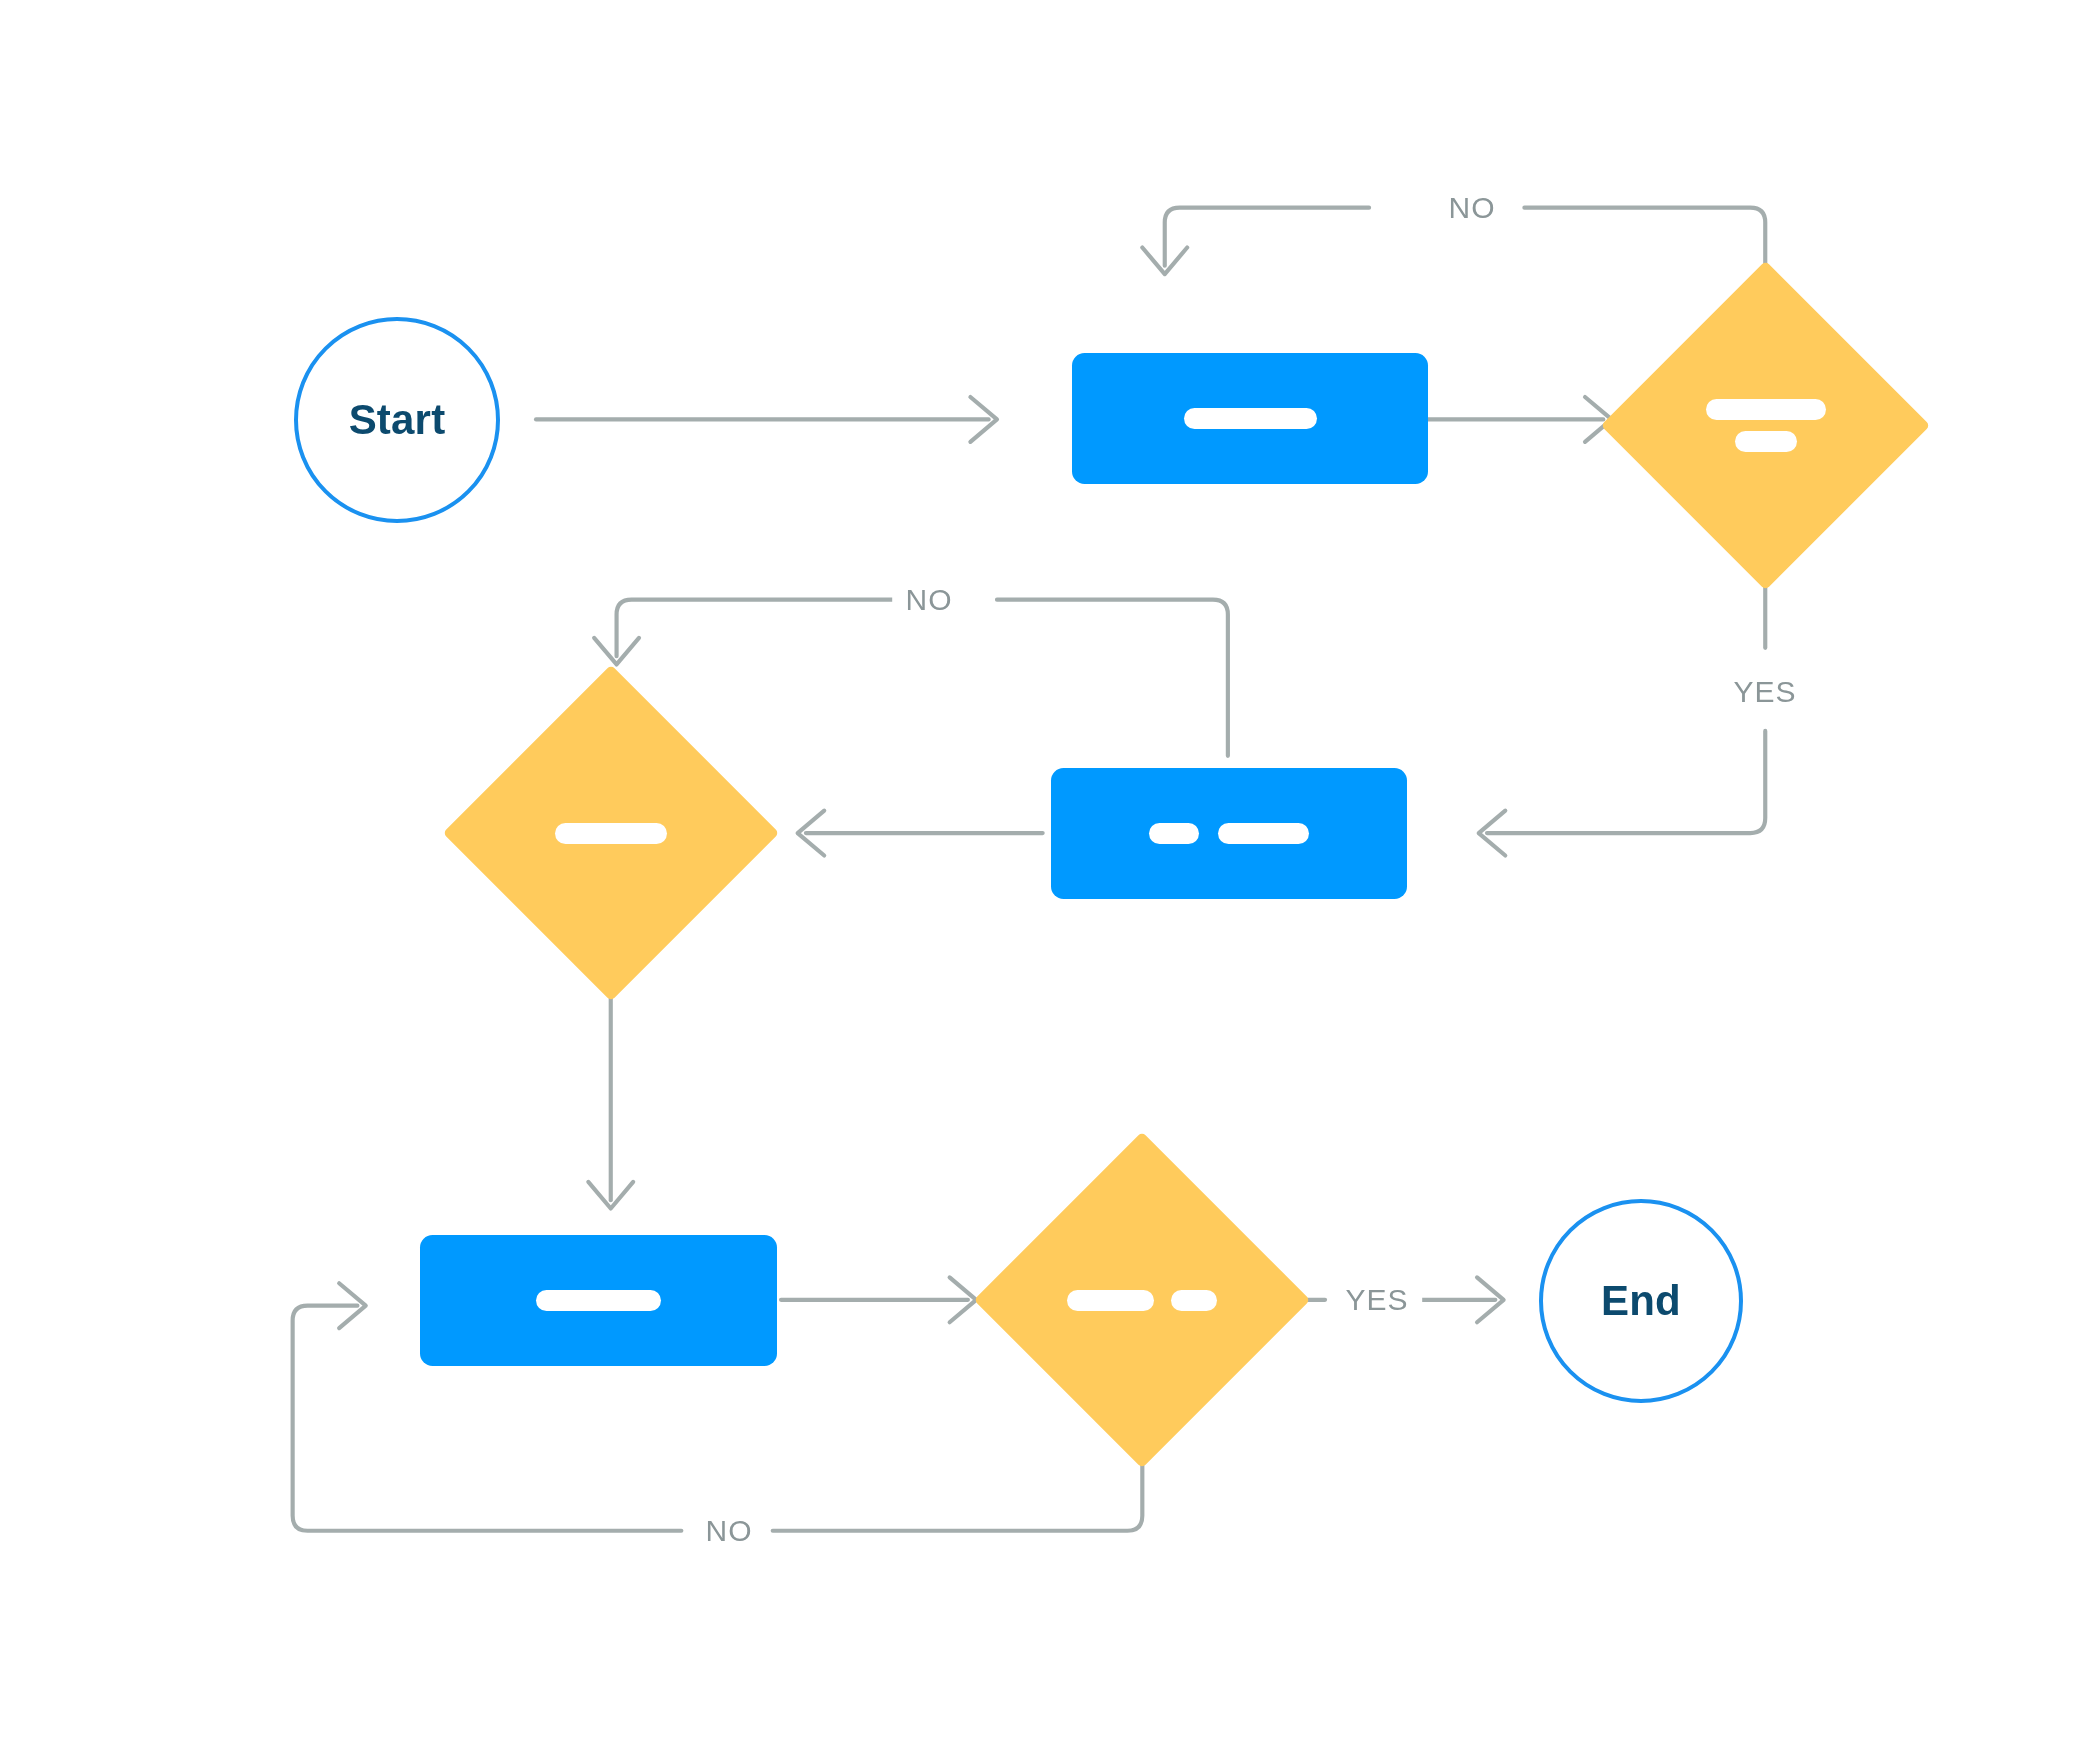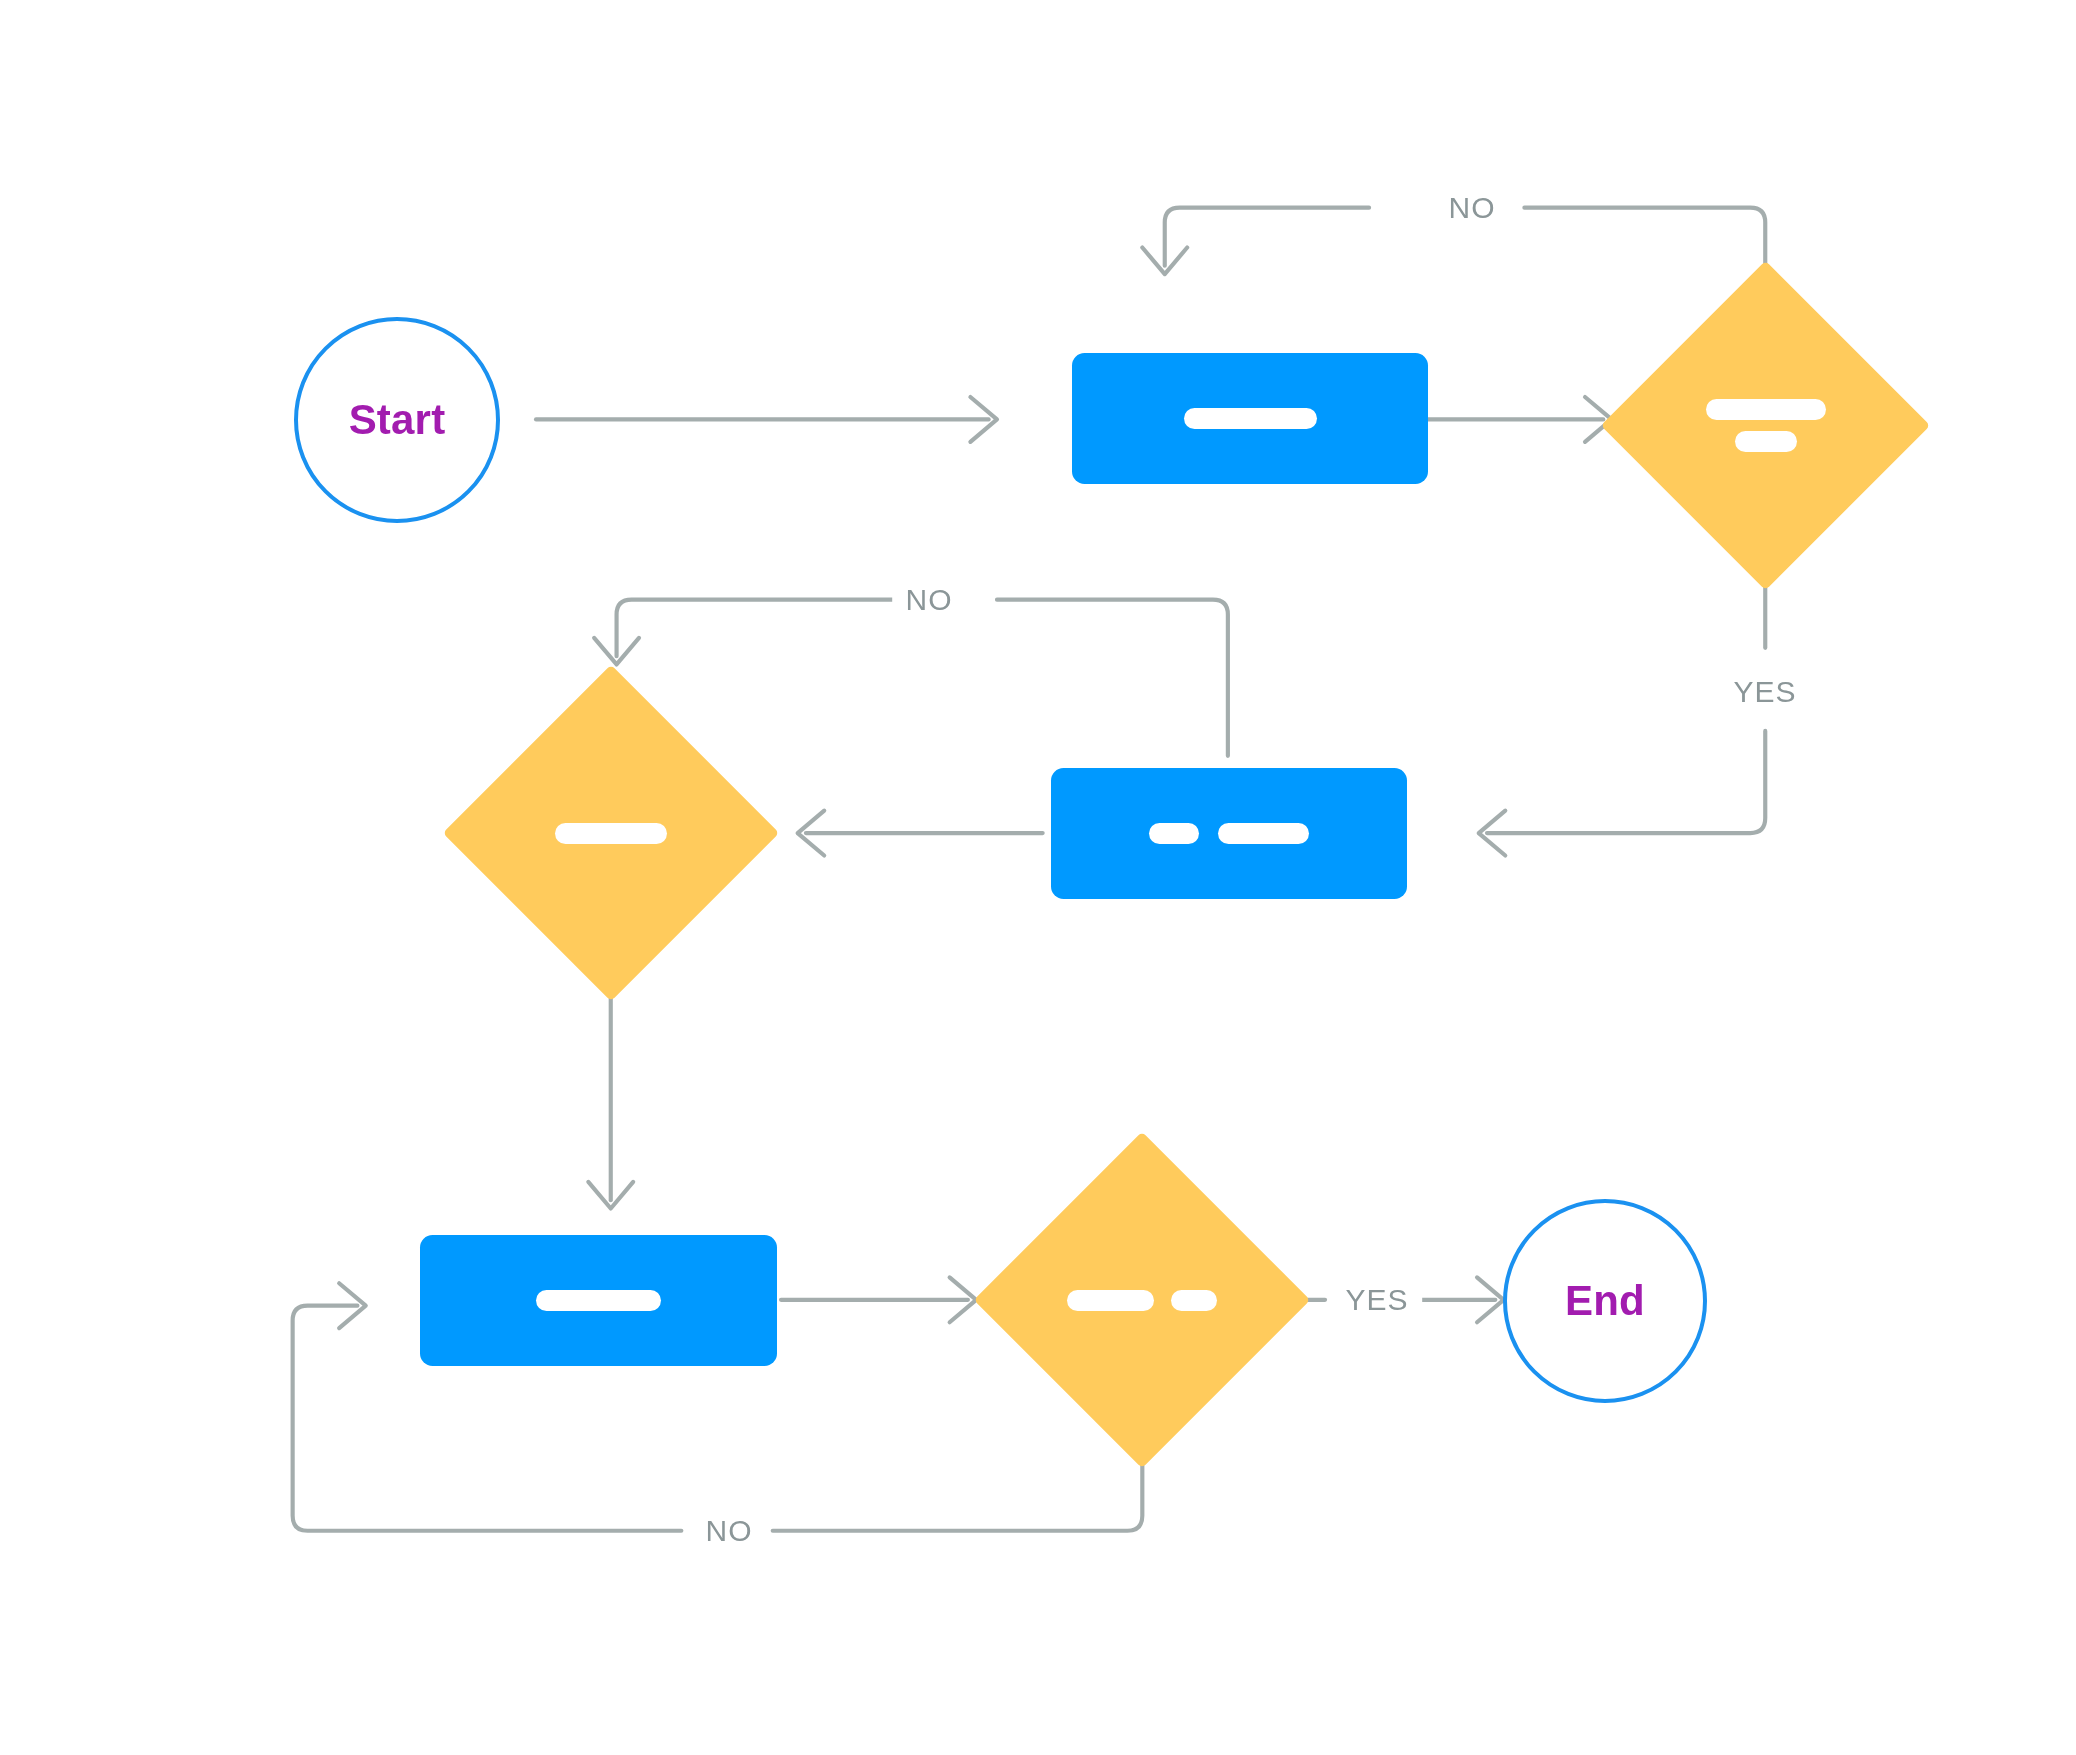--- a/index.html
+++ b/index.html
@@ -33,21 +33,21 @@
     box-sizing: border-box;
     border-radius: 50%;
     background: #ffffff;
     display: flex;
     align-items: center;
     justify-content: center;
   }
   .terminator .term-label {
     font-size: 42px;
     font-weight: 700;
-    color: #a21caf;
+    color: #0c4a6e;
     letter-spacing: 0.2px;
     line-height: 1;
   }
 
   
   .process {
     position: absolute;
     box-sizing: border-box;
     border-radius: 12.5px;
     display: flex;
@@ -194,21 +194,21 @@
   <div class="decision" style="left:1023px; top:1181px; width:238px; height:238px;">
     <span class="dia-shape" style="background:#ffcb5c;"></span>
     <span class="dia-content">
       <span class="dia-row">
         <span class="ph-bar" style="width:87px;"></span>
         <span class="ph-bar" style="width:46px;"></span>
       </span>
     </span>
   </div>
 
-  <div class="terminator" style="left:1503px; top:1199px; width:204px; height:204px; border:4.2px solid #1a91f0;">
+  <div class="terminator" style="left:1539px; top:1199px; width:204px; height:204px; border:4.2px solid #1a91f0;">
     <span class="term-label">End</span>
   </div>
 
   <span class="edge-label" style="left:1472px; top:208px;">NO</span>
 
   <span class="edge-label" style="left:1765px; top:692px;">YES</span>
 
   <span class="edge-label" style="left:929px; top:600px;">NO</span>
 
   <span class="edge-label" style="left:1377px; top:1300px;">YES</span>

